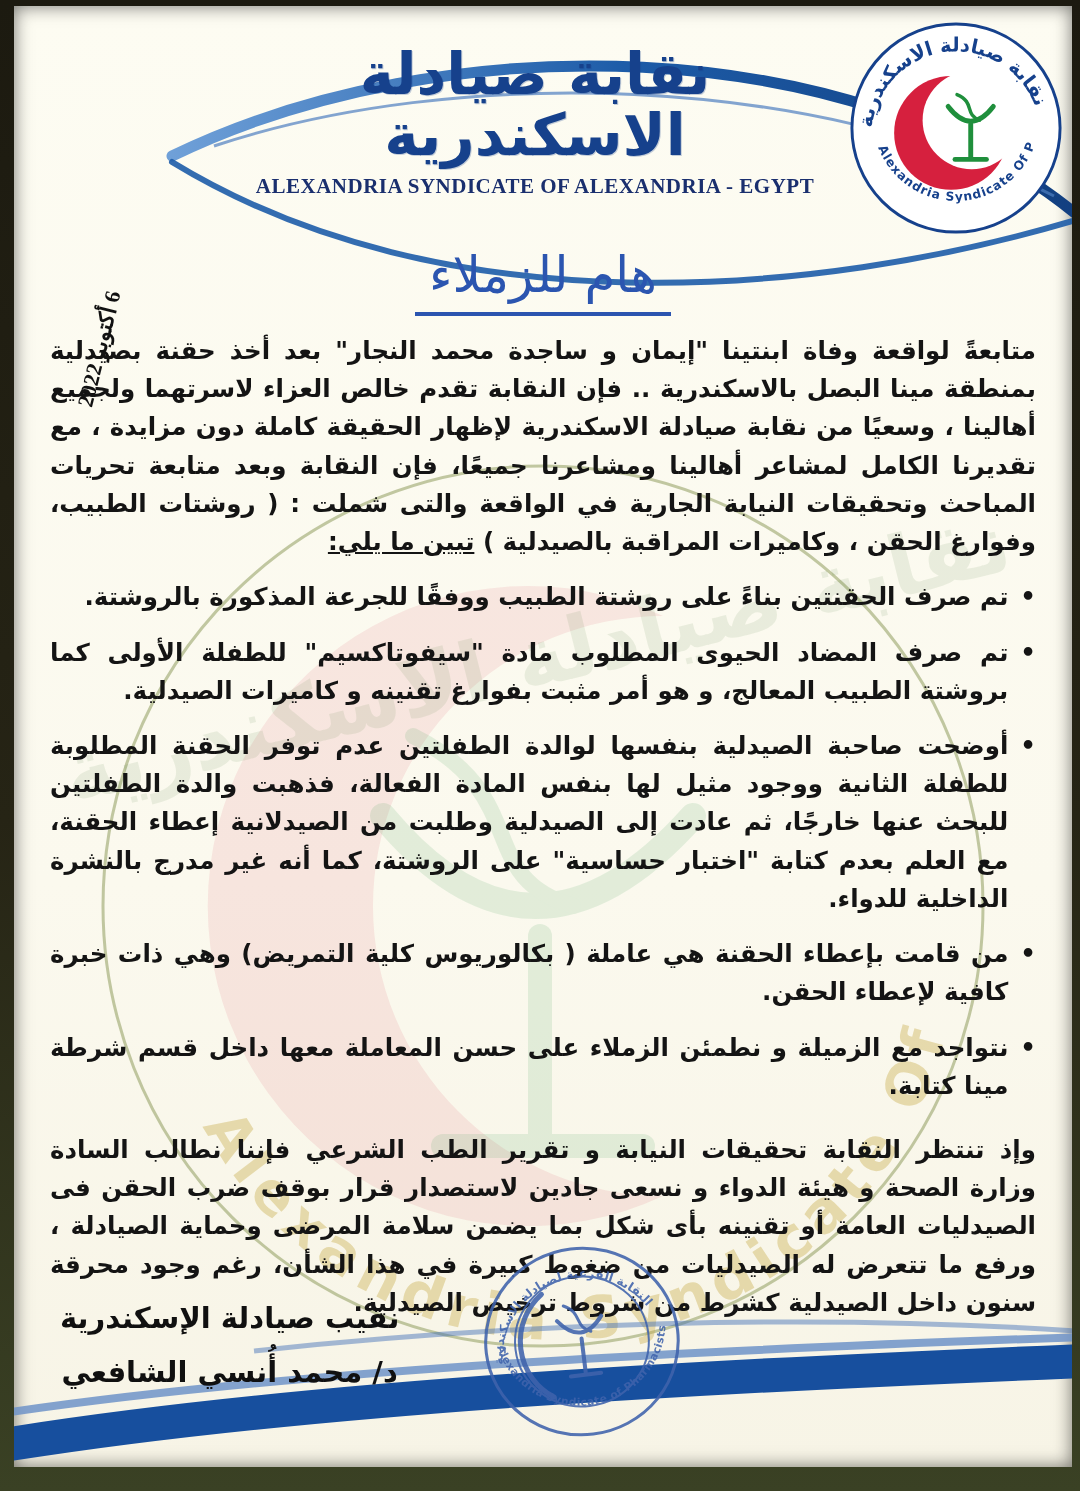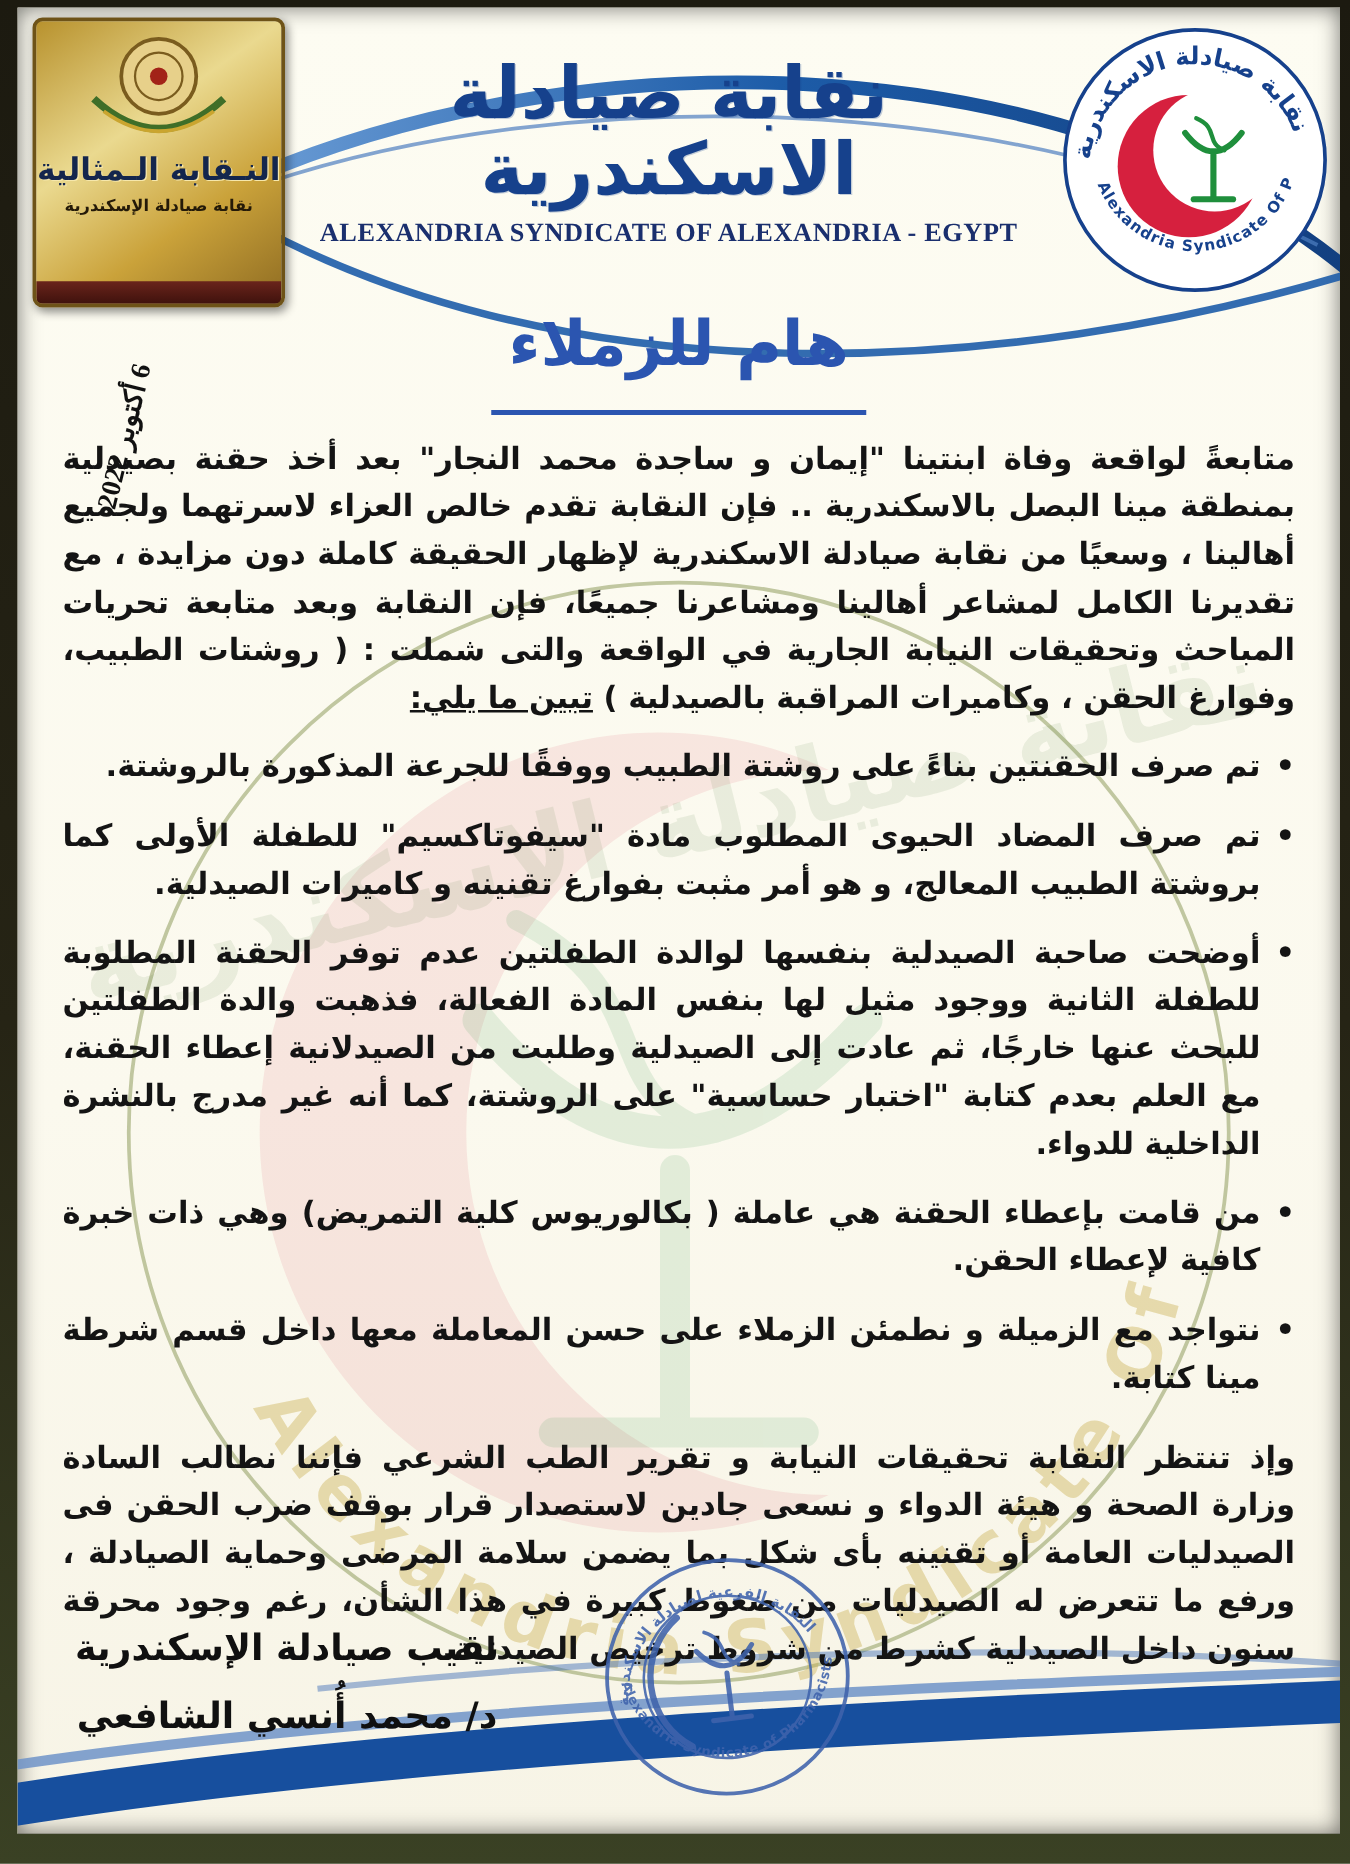--- a/index.html
+++ b/index.html
@@ -49,22 +49,22 @@
   }
   .tagline{
     font-family:"Liberation Serif",serif;font-style:italic;font-weight:bold;font-size:30px;
     color:#d0103c;text-align:right;margin-top:6px;padding-right:36px;
   }
   .round-logo{position:absolute;right:8px;top:14px;width:216px;height:216px;z-index:3;}
 
   
   .main-title-wrap{position:relative;text-align:center;z-index:2;margin-top:2px;}
   .main-title{
-    display:inline-block;font-size:50px;font-weight:bold;color:#2b55b0;direction:rtl;
-    border-bottom:4px solid #2b55b0;padding:0 14px 24px;
+    display:inline-block;font-size:50px;font-weight:normal;color:#2b55b0;direction:rtl;
+    border-bottom:4px solid #2b55b0;padding:0 14px 8px;
   }
   .date{
     position:absolute;left:26px;top:330px;transform:rotate(-76deg);
     font-family:"Liberation Serif",serif;font-weight:bold;font-size:22px;color:#111;
     z-index:2;direction:rtl;white-space:nowrap;
   }
 
   
   .content{
     position:relative;z-index:2;direction:rtl;padding:16px 36px 0 36px;
@@ -126,32 +126,20 @@
   </svg>
 
   <svg class="bottom-swoosh" viewBox="0 0 1058 150" preserveAspectRatio="none">
     <path d="M 240,34 C 500,6 800,-4 1060,14" fill="none" stroke="#3a6ab5" stroke-width="5" opacity="0.45"></path>
     <path d="M -10,96 C 300,50 720,32 1070,20" fill="none" stroke="#6e93c8" stroke-width="8" opacity="0.85"></path>
     <path d="M -10,128 C 300,78 720,58 1070,44" fill="none" stroke="#174f9e" stroke-width="34" stroke-linecap="round"></path>
   </svg>
 
   <div class="header">
 
-    <div class="emblem">
-      <svg class="emblem-art" width="140" height="98" viewBox="0 0 140 98">
-        <path d="M 18,58 Q 70,106 122,58" fill="none" stroke="#3f6e28" stroke-width="6"></path>
-        <path d="M 26,68 Q 70,100 114,68" fill="none" stroke="#caa52f" stroke-width="3"></path>
-        <circle cx="70" cy="40" r="30" fill="#e7d08a" stroke="#7a5c1e" stroke-width="3"></circle>
-        <circle cx="70" cy="40" r="19" fill="none" stroke="#7a5c1e" stroke-width="1.8"></circle>
-        <circle cx="70" cy="40" r="7" fill="#a22318"></circle>
-      </svg>
-      <div class="emblem-top">النـقابة الـمثالية</div>
-      <div class="emblem-bottom">نقابة صيادلة الإسكندرية</div>
-      <div class="emblem-base"></div>
-    </div>
 
     <div class="header-center">
       <div class="arabic-title">نقابة صيادلة الاسكندرية</div>
       <div class="english-title">ALEXANDRIA SYNDICATE OF ALEXANDRIA - EGYPT</div>
     </div>
 
     <svg class="round-logo" viewBox="0 0 220 220">
       <defs>
         <path id="rlTop" d="M 24,118 A 86 86 0 0 1 196,118"></path>
         <path id="rlBot" d="M 30,128 A 85 85 0 0 0 190,128"></path>

